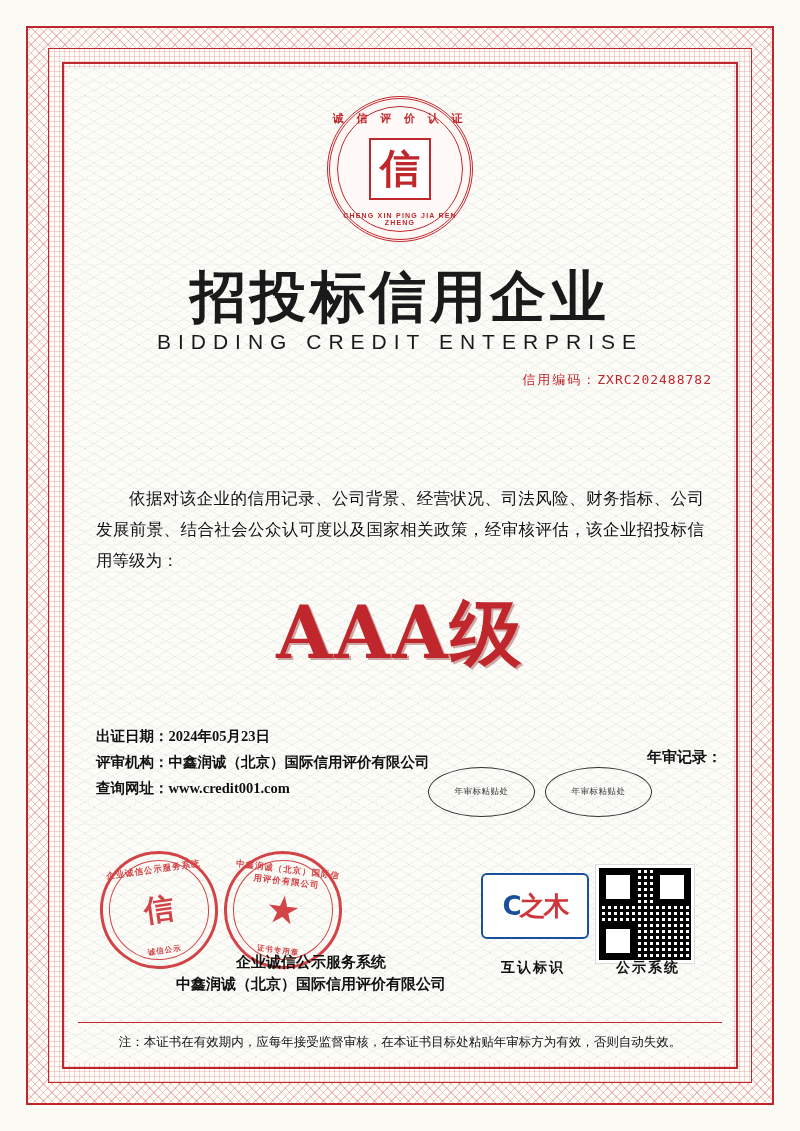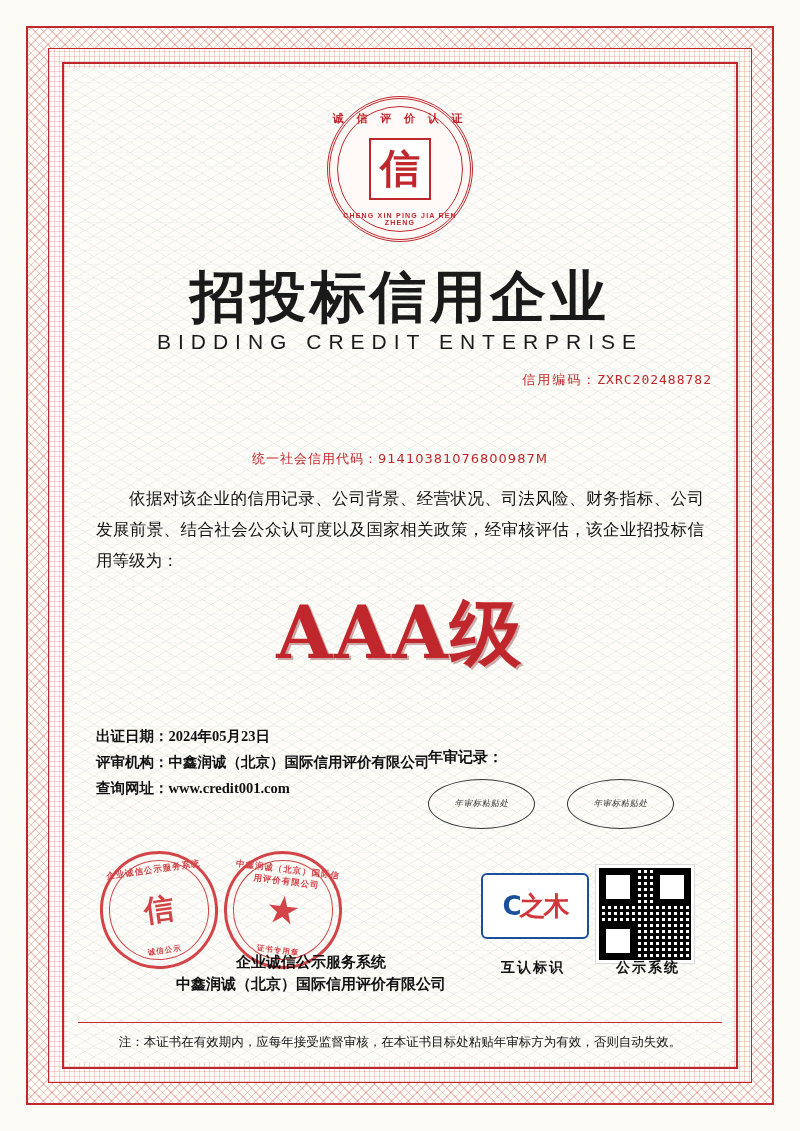--- a/index.html
+++ b/index.html
@@ -220,26 +220,26 @@
     position: absolute;
     top: 680px;
     left: 360px;
     right: 10px;
     font-family: "DejaVu Sans", sans-serif;
   }
   .annual .hdr {
     font-size: 15px;
     font-weight: bold;
     color: #111;
-    margin-bottom: 12px;
+    margin-bottom: 0;
+    text-align: right;
   }
   .annual .ovals {
     display: flex;
-    gap: 32px;
-    font-style: italic;
+    gap: 10px;
   }
   .annual .oval {
     width: 105px;
     height: 48px;
     border: 1px solid #333;
     border-radius: 50%;
     display: flex;
     align-items: center;
     justify-content: center;
     font-size: 8.5px;
@@ -426,23 +426,20 @@
       </div>
     </div>
 
     <div class="title-main">招投标信用企业</div>
     <div class="title-sub">BIDDING CREDIT ENTERPRISE</div>
 
     <div class="credit-no">
       <span class="lbl">信用编码：</span><span>ZXRC202488782</span>
     </div>
 
-    <div class="usci">
-      <span>统一社会信用代码：</span><span>91410381076800987M</span>
-    </div>
 
     <div class="body-text">依据对该企业的信用记录、公司背景、经营状况、司法风险、财务指标、公司发展前景、结合社会公众认可度以及国家相关政策，经审核评估，该企业招投标信用等级为：</div>
 
     <div class="grade">AAA级</div>
 
     <div class="info">
       <div class="row">
         <span class="lbl">出证日期：</span><span class="val">2024年05月23日</span>
       </div>
       <div class="row">

